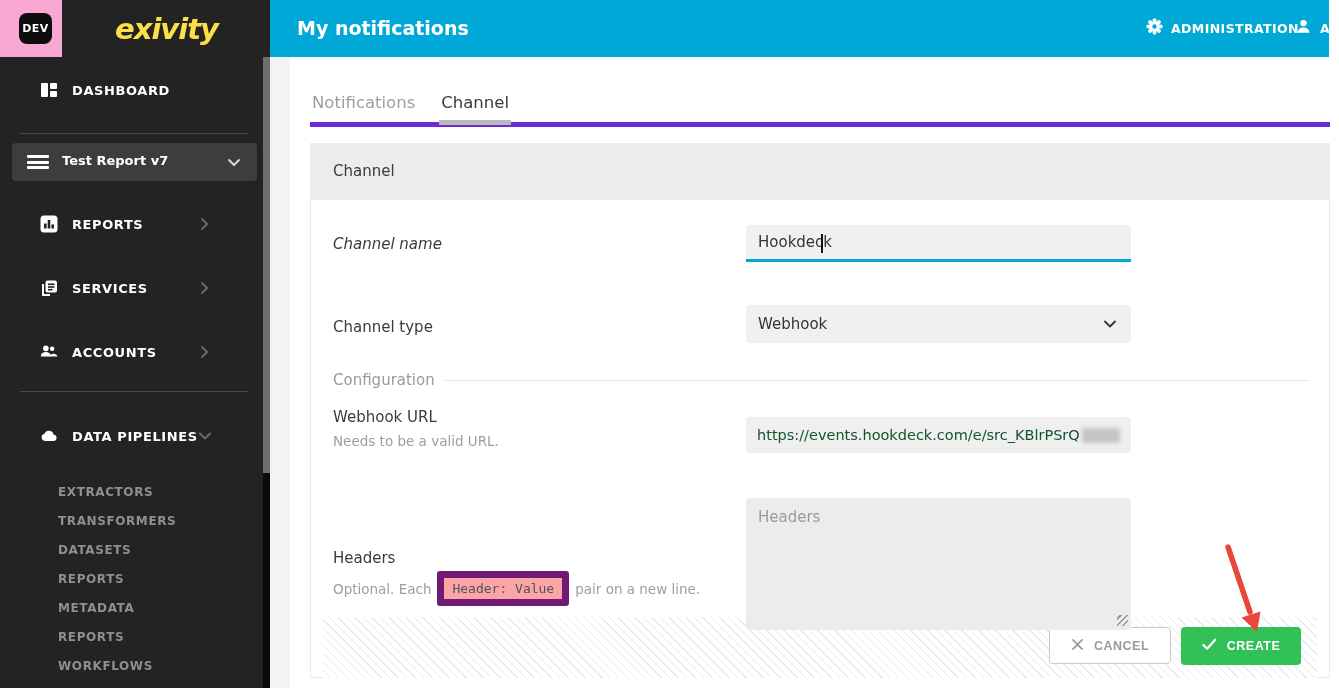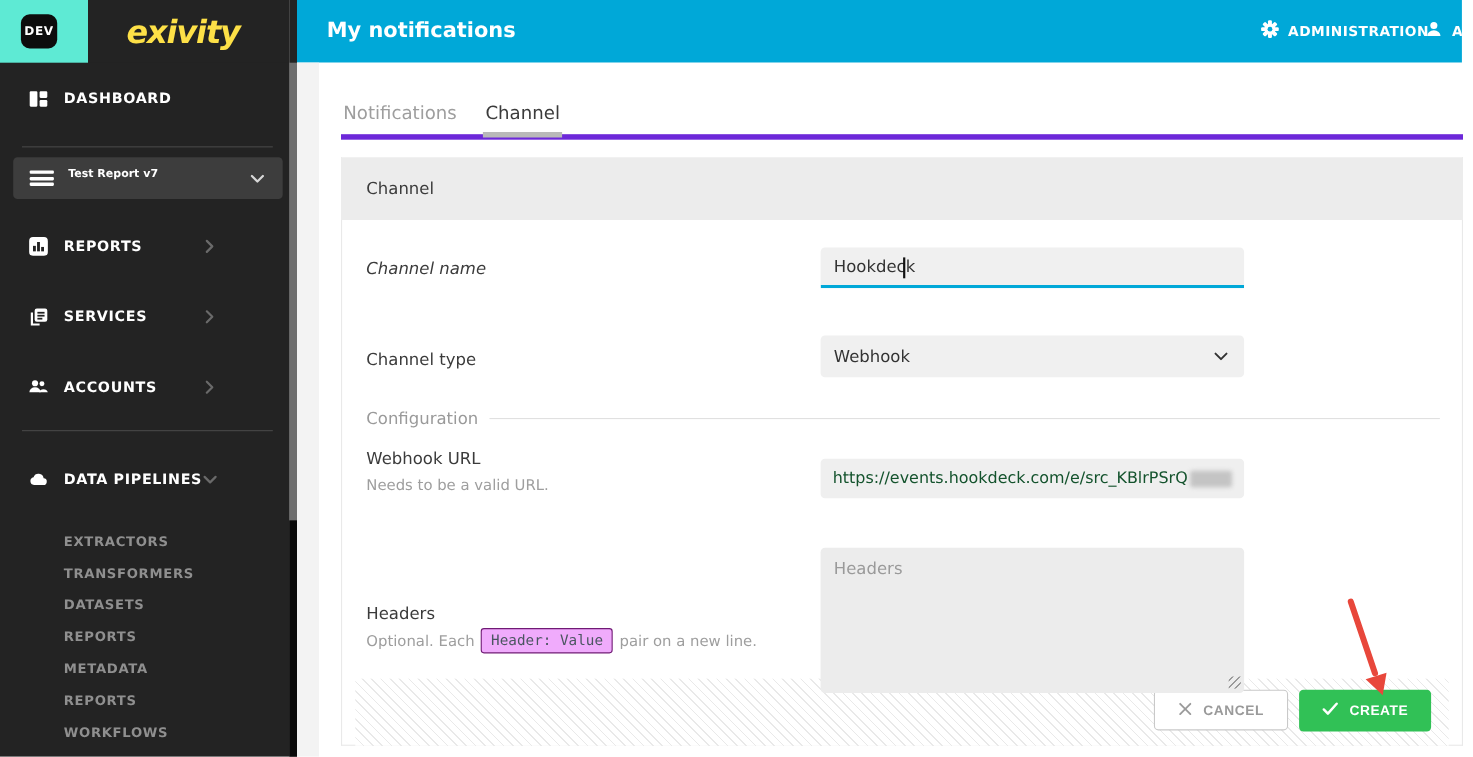--- a/index.html
+++ b/index.html
@@ -2,36 +2,36 @@
 <html><head>
 <meta charset="utf-8">
 <style>
   * { margin:0; padding:0; box-sizing:border-box; }
   html,body { width:1339px; height:688px; overflow:hidden; }
   body { font-family:"DejaVu Sans","Liberation Sans",sans-serif; background:#ffffff; position:relative; }
 
   
   .sidebar { position:absolute; left:0; top:0; width:263px; height:688px; background:#232323; }
   .logo-row { position:absolute; left:0; top:0; width:263px; height:57px; background:#232323; }
-  .dev-block { position:absolute; left:0; top:0; width:80px; height:57px; background:#5eead4; }
+  .dev-block { position:absolute; left:0; top:0; width:62px; height:57px; background:#f9a8d4; }
   .dev-badge { position:absolute; left:19px; top:13px; width:33px; height:31px; background:#0d0d0d; border-radius:8px;
                color:#fff; font-size:11px; font-weight:bold; display:flex; align-items:center; justify-content:center; letter-spacing:.5px; }
   .logo-text { position:absolute; left:70px; top:0; width:193px; height:57px; display:flex; align-items:center; justify-content:center;
                color:#fde047; font-size:29px; font-style:italic; font-weight:800; letter-spacing:-1px; }
 
-  .nav-item { position:absolute; left:0; width:222px; height:30px; display:flex; align-items:center; cursor:pointer;text-align:right; }
+  .nav-item { position:absolute; left:14px; width:222px; height:30px; display:flex; align-items:center; cursor:pointer;text-align:right; }
   .nav-icon { position:absolute; left:26px; width:18px; height:18px; display:flex; align-items:center; justify-content:center; }
   .nav-label { position:absolute; left:58px; color:#ffffff; font-size:13px; font-weight:bold; letter-spacing:.6px; }
   .nav-chevron { position:absolute; right:22px; width:18px; height:18px; }
   .sb-divider { position:absolute; left:20px; width:228px; height:0; border-top:1px solid #484848; }
 
   .selector { position:absolute; left:12px; top:143px; width:245px; height:38px; background:#3d3d3d; border-radius:4px; cursor:pointer; }
   .selector .burger { position:absolute; left:15px; top:12px; width:22px; height:14px; }
   .selector .burger span { display:block; height:3px; background:#fff; margin-bottom:2.5px; border-radius:1px; }
-  .selector .sel-label { position:absolute; left:50px; top:10px; color:#fff; font-size:10px; font-weight:bold; }
+  .selector .sel-label { position:absolute; left:50px; top:10px; color:#fff; font-size:13px; font-weight:bold; }
   .selector .nav-chevron { right:14px; top:10px; }
 
   .sub-item { position:absolute; left:58px; height:18px; color:#8f8f8f; font-size:12px; font-weight:bold; letter-spacing:.6px; cursor:pointer; display:flex; align-items:center; }
 
   
   .sb-scroll { position:absolute; left:263px; top:0; width:7px; height:688px; background:#232323; }
   .sb-scroll .thumb { position:absolute; left:0; top:57px; width:7px; height:416px; background:#6e6e6e; }
   .sb-scroll .track-bottom { position:absolute; left:0; top:473px; width:7px; height:215px; background:#0a0a0a; }
 
   
@@ -74,21 +74,21 @@
   .redacted { display:inline-block; width:38px; height:15px; margin-left:2px; background:#c4c4c4; border-radius:2px; filter:blur(2px); flex:0 0 auto; }
 
   .headers-area { position:absolute; left:435px; top:355px; width:385px; height:132px; background:#ececec; border:none; outline:none;
                   border-radius:4px; padding:10px 12px; font-size:15px; color:#333; resize:none; z-index:3;
                   font-family:"DejaVu Sans","Liberation Sans",sans-serif; }
   .headers-area::placeholder { color:#9a9a9a; opacity:1; }
   .resize-handle { position:absolute; left:806px; top:472px; width:11px; height:11px; z-index:4;
                    background:repeating-linear-gradient(-45deg, transparent 0 3px, #9a9a9a 3px 4.5px); cursor:nwse-resize; }
 
   .code-chip { font-family:"DejaVu Sans Mono","Liberation Mono",monospace; font-size:13px; color:#4a5560;
-               background:#f0abfc; border:1px solid #701a75; border-radius:3px; padding:3px 8px; margin:0 6px; }
+               background:#fca5a5; border:7px solid #701a75; border-radius:3px; padding:3px 8px; margin:0 6px; }
 
   .panel-footer { position:absolute; left:0; top:474px; width:1018px; height:61px; z-index:2; }
   .stripes { position:absolute; left:12px; right:12px; top:0; bottom:0;
              background:repeating-linear-gradient(45deg, #ffffff 0 5px, #e9e9e9 5px 6px); }
   .btn { position:absolute; height:37px; border-radius:4px; display:flex; align-items:center; justify-content:center; gap:10px;
          font-size:12.5px; font-weight:bold; letter-spacing:.5px; cursor:pointer; z-index:3; }
   .btn-cancel { left:738px; top:10px; width:122px; background:#fff; border:1px solid #c9c9c9; color:#9a9a9a; }
   .btn-create { left:870px; top:10px; width:120px; height:38px; background:#31c156; border:none; color:#fff; }
 
   .arrow-overlay { position:absolute; left:0; top:0; width:1339px; height:688px; pointer-events:none; z-index:9; }

